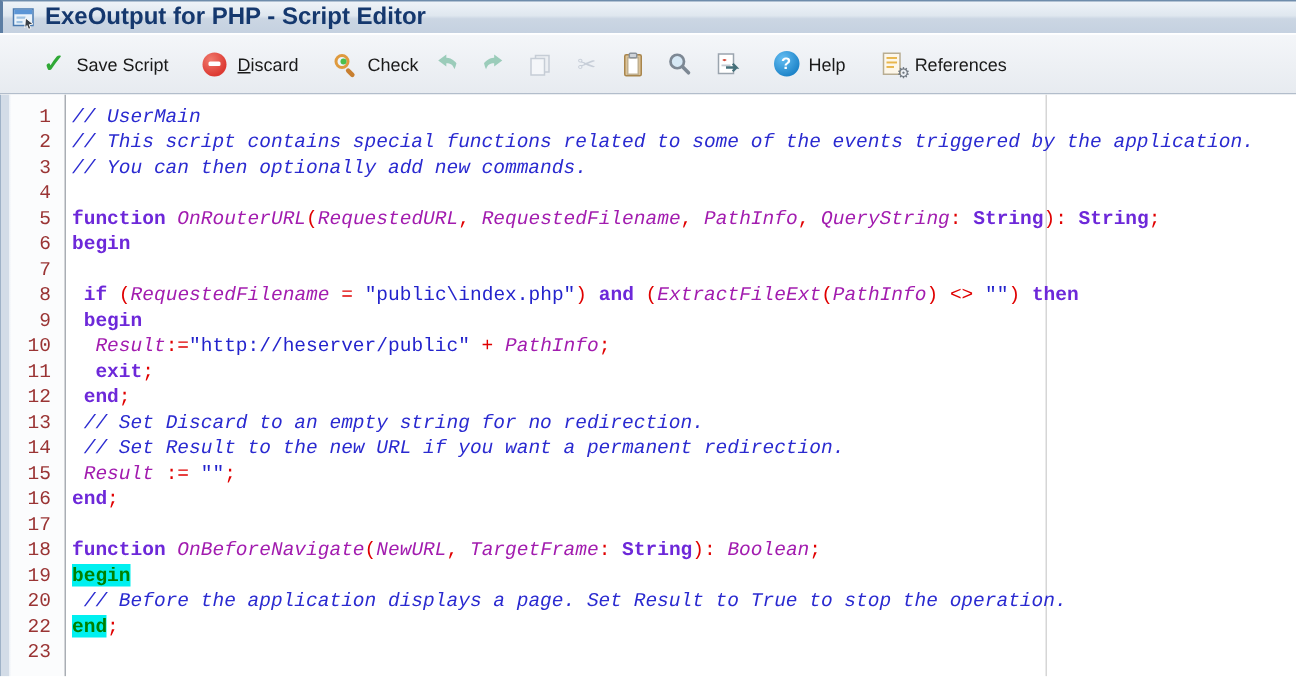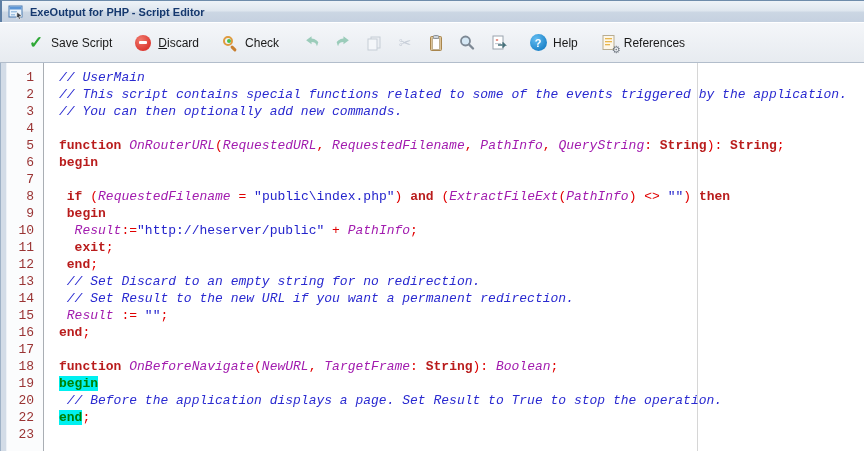--- a/index.html
+++ b/index.html
@@ -7,34 +7,34 @@
   body { font-family: "Liberation Sans", sans-serif; background: #fff; position: relative; }
 
   
   .window { position: absolute; inset: 0; }
   .titlebar {
     position: absolute; top: 0; left: 0; right: 0; height: 22px;
     background: linear-gradient(#eef3f8 0%, #dfe7ef 45%, #cbd6e3 55%, #c5d1e0 100%);
     border-top: 1px solid #6e8cab; border-left: 2px solid #5c7da3;
     display: flex; align-items: center; padding-left: 5px; gap: 5px;
   }
-  .title-text { font-size: 11px; font-weight: bold; color: #15386e; }
+  .title-text { font-size: 16px; font-weight: bold; color: #15386e; }
 
   .toolbar {
     position: absolute; top: 22px; left: 0; right: 0; height: 41px;
     background: linear-gradient(#f4f6f9, #e7ebf0);
     border-bottom: 1px solid #b2bdcb;
     border-top: 1px solid #ffffff;
     display: flex; align-items: center; padding-left: 27px;
   }
   .tb-btn { display: flex; align-items: center; gap: 6px; background: transparent; border: 0;
             font-family: "Liberation Sans", sans-serif; font-size: 12px; color: #1a1a1a; cursor: default; }
   .tb-lbl { white-space: nowrap; }
   .mnem::first-letter { text-decoration: underline; }
-  .gap-lg { margin-right: 22px; } .gap-md { margin-right: 24px; } .gap-sm { margin-right: 13px; }
+  .gap-lg { margin-right: 22px; } .gap-md { margin-right: 10px; } .gap-sm { margin-right: 13px; }
 
   
   .ic { width: 18px; height: 18px; display: inline-flex; align-items: center; justify-content: center; position: relative; }
   .ic-save { color: #2fa836; font-size: 17px; font-weight: bold; line-height: 18px; }
   .ic-discard { width: 16px; height: 16px; border-radius: 50%;
     background: radial-gradient(circle at 35% 30%, #f07a6d, #dd3a33 70%); position: relative; }
   .ic-discard .bar { position: absolute; left: 4px; top: 6.5px; width: 8px; height: 3px; background: #fff; border-radius: 1px; }
   .ic-mag .lens { position: absolute; left: 2px; top: 2px; width: 10px; height: 10px; border: 2px solid #df9a3e;
     border-radius: 50%; background: #edf5fc; }
   .ic-mag .dotg { position: absolute; left: 5.5px; top: 5.5px; width: 4px; height: 4px; background: #4bbf4b; border-radius: 50%; }
@@ -51,22 +51,22 @@
   .left-strip { position: absolute; left: 0; top: 0; bottom: 0; width: 7px;
     background: linear-gradient(90deg, #9fb2c7 0 1px, #d3dce7 1px 6px, #eef2f7 6px 7px); }
   .gutter-bg { position: absolute; left: 7px; top: 0; bottom: 0; width: 36px; background: #fbfcfd; }
   .gutter-sep { position: absolute; left: 43px; top: 0; bottom: 0; width: 1px; background: #a9aeb4; }
   .margin-line { position: absolute; left: 697px; top: 0; bottom: 0; width: 1px; background: #d6d6d6; }
 
   .code-area { position: absolute; left: 7px; top: 0; right: 0; bottom: 0; padding-top: 6px;
     font-family: "Liberation Mono", "DejaVu Sans Mono", monospace; font-size: 13px; line-height: 17px; }
   .code-line { display: flex; position: relative; z-index: 1; height: 17px; white-space: pre; }
   .ln { display: inline-block; width: 36px; text-align: right; padding-right: 9px; color: #9a3434; flex: none; }
-  .ct { padding-left: 16px; white-space: pre; }
-  .tk-kw  { color: #b91c1c; font-weight: bold; }
+  .ct { padding-left: 5px; white-space: pre; }
+  .tk-kw  { color: #6d28d9; font-weight: bold; }
   .tk-kwh { color: #008000; font-weight: bold; background: #00f0f0; }
   .tk-cmt { color: #2a2ad0; font-style: italic; }
   .tk-str { color: #2323cc; }
   .tk-sym { color: #e00000; }
   .tk-id  { color: #a21caf; font-style: italic; }
 </style>
 </head>
 <body>
 
 <div class="window">

